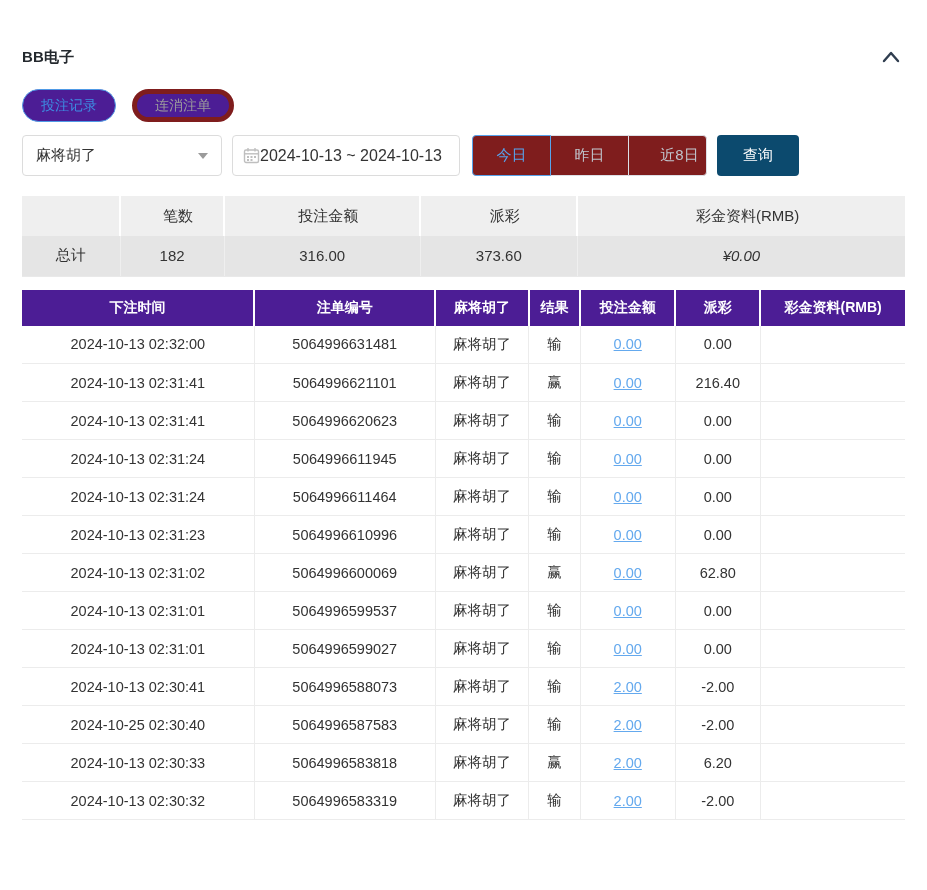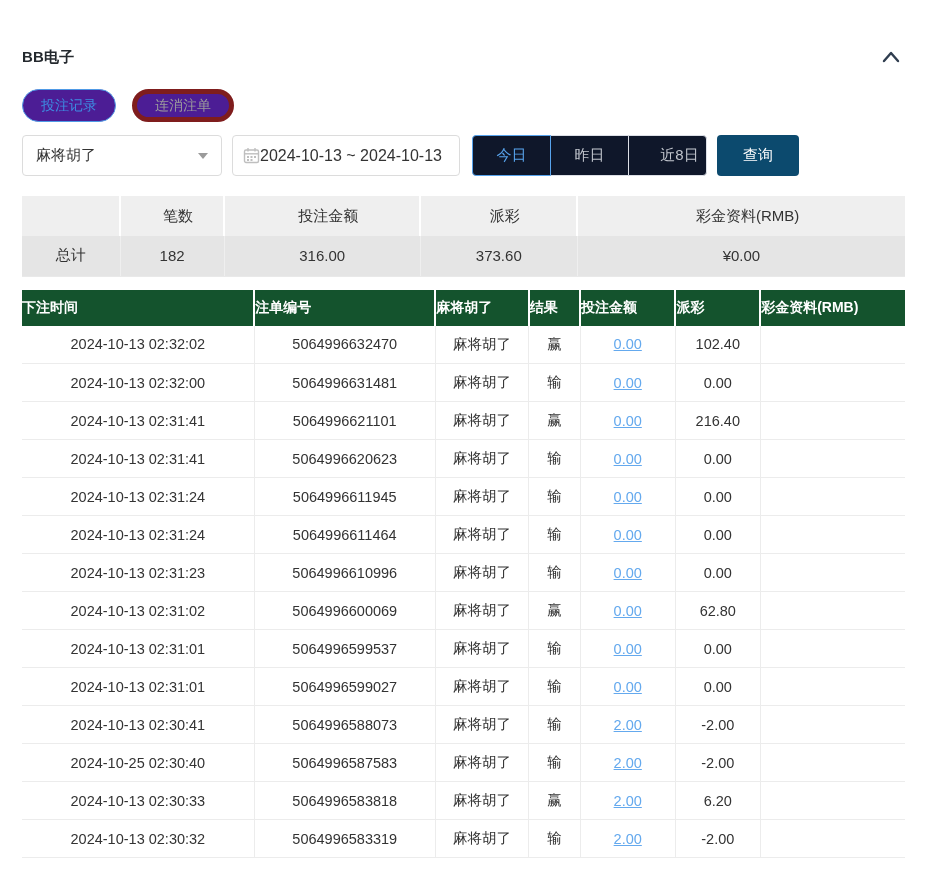--- a/index.html
+++ b/index.html
@@ -23,42 +23,42 @@
   .controls { margin-top:13px; display:flex; align-items:center; }
   .select { width:200px; height:41px; border:1px solid #dcdcdc; border-radius:4px; display:flex;
             align-items:center; justify-content:space-between; padding:0 13px; font-size:15px; color:#333;
             cursor:pointer; background:#fff; }
   .caret-down { width:0; height:0; border-left:5px solid transparent; border-right:5px solid transparent;
                 border-top:6px solid #9b9b9b; }
   .datebox { margin-left:10px; width:228px; height:41px; border:1px solid #dcdcdc; border-radius:4px;
              display:flex; align-items:center; padding:0 10px; font-size:16px; color:#333;
              cursor:pointer; background:#fff; }
   .btn-group { margin-left:12px; display:flex; }
-  .qbtn { width:79px; height:41px; background:#0f172a; border:1px solid #dcdfe6; font-size:15px; color:#c0c4cc;
+  .qbtn { width:79px; height:41px; background:#7f1d1d; border:1px solid #dcdfe6; font-size:15px; color:#c0c4cc;
           margin-left:-1px; cursor:pointer; }
   .qbtn:first-child { margin-left:0; border-radius:4px 0 0 4px; }
   .qbtn:last-child { border-radius:0 4px 4px 0;padding-left:24px; }
   .qbtn.active { border-color:#57a3ec; color:#57a3ec; position:relative; z-index:1; }
   .search-btn { margin-left:10px; width:82px; height:41px; background:#0c4a6e; color:#fff; border:none;
                 border-radius:4px; font-size:15px; cursor:pointer; }
 
   
   table { width:100%; border-collapse:collapse; table-layout:fixed; }
   .summary-table { margin-top:20px; }
   .summary-table th { background:#efefef; height:40px; font-size:15px; color:#333; font-weight:400;
                       border-right:2px solid #fff; text-align:center;padding-left:12px; }
   .summary-table th:last-child { border-right:none; }
   .summary-table td { height:40px; text-align:center; font-size:15px; color:#333;
                       border-bottom:1px solid #e9e9e9; border-right:1px solid #efefef; background:#e5e5e5; }
-  .summary-table td:last-child { border-right:none; }
+  .summary-table td:last-child { border-right:none;font-style:italic; }
 
   
   .records-table { margin-top:13px; }
-  .records-table th { background:#14532d; color:#fff; height:36px; font-size:14px; font-weight:700;
-                      border-right:2px solid #fff; text-align:left; }
+  .records-table th { background:#4c1d95; color:#fff; height:36px; font-size:14px; font-weight:700;
+                      border-right:2px solid #fff; text-align:center; }
   .records-table th:last-child { border-right:none; }
   .records-table td { height:38px; text-align:center; font-size:14.5px; color:#333;
                       border-bottom:1px solid #ececec; border-right:1px solid #ececec; background:#fff; }
   .records-table td:last-child { border-right:none; }
   a.bet-link { color:#64a9ee; text-decoration:underline; cursor:pointer; }
   .neg { color:#e45c68; }
 </style>
 </head>
 <body>
 
@@ -152,29 +152,20 @@
           <th>注单编号</th>
           <th>麻将胡了</th>
           <th>结果</th>
           <th>投注金额</th>
           <th>派彩</th>
           <th>彩金资料(RMB)</th>
         </tr>
     </thead>
     <tbody>
         <tr>
-          <td>2024-10-13 02:32:02</td>
-          <td>5064996632470</td>
-          <td>麻将胡了</td>
-          <td>赢</td>
-          <td><a class="bet-link">0.00</a></td>
-          <td>102.40</td>
-          <td></td>
-        </tr>
-        <tr>
           <td>2024-10-13 02:32:00</td>
           <td>5064996631481</td>
           <td>麻将胡了</td>
           <td>输</td>
           <td><a class="bet-link">0.00</a></td>
           <td>0.00</td>
           <td></td>
         </tr>
         <tr>
           <td>2024-10-13 02:31:41</td>

